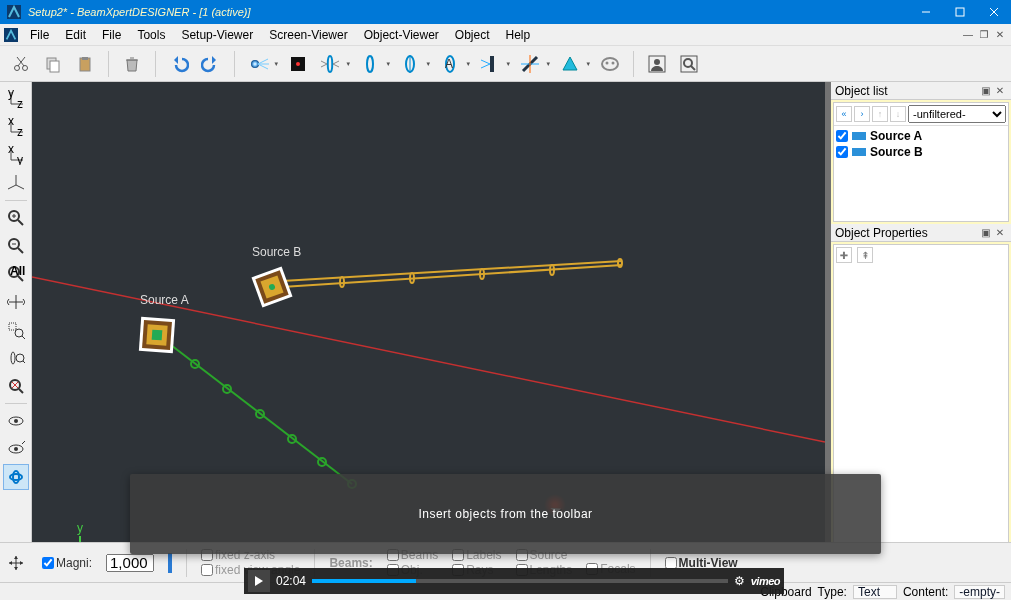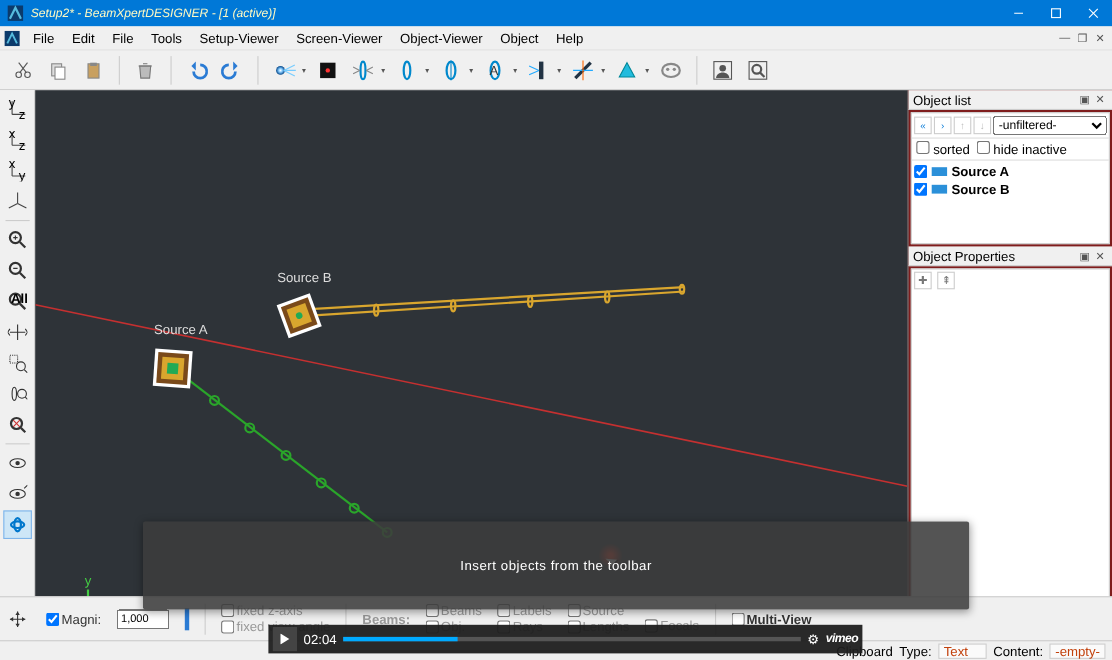--- a/index.html
+++ b/index.html
@@ -32,50 +32,50 @@
 .toolbar-left { width: 32px; background: #f0f0f0; border-right: 1px solid #ccc; display: flex; flex-direction: column; align-items: center; padding-top: 4px; gap: 2px; }
 .toolbar-left .btn { width: 26px; height: 26px; display: flex; align-items: center; justify-content: center; border: 1px solid transparent; }
 .toolbar-left .btn.active { background: #cde6f7; border-color: #7eb4ea; }
 .toolbar-left .sep { width: 22px; height: 1px; background: #ccc; margin: 2px 0; }
 
 
 .viewport { flex: 1; background: #2e3338; position: relative; overflow: hidden; }
 .viewport svg.scene { display: block; }
 
 
-.right-panels { width: 186px; background: #7f1d1d; border-left: 1px solid #737373; display: flex; flex-direction: column; }
+.right-panels { width: 186px; background: #fef9c3; border-left: 6px solid #737373; display: flex; flex-direction: column; }
 .panel-header { height: 18px; background: #f0f0f0; border-bottom: 1px solid #ccc; display: flex; align-items: center; padding: 0 4px; font-size: 11px; }
 .panel-header .spacer { flex: 1; }
 .panel-header .hbtn { width: 14px; text-align: center; color: #555; font-size: 10px; }
 .panel-body { background: #fff; border: 1px solid #ccc; margin: 2px; }
 .objectlist-controls { display: flex; align-items: center; gap: 2px; padding: 2px; border-bottom: 1px solid #ddd; flex-wrap: wrap; }
 .objectlist-controls .nav { width: 16px; height: 16px; border: 1px solid #ccc; display: flex; align-items: center; justify-content: center; font-size: 9px; color: #0078d7; }
 .objectlist-controls .nav.gray { color: #bbb; }
 .objectlist-controls select { font-size: 11px; height: 18px; }
 .objectlist-controls2 { padding: 2px 4px; display: flex; gap: 6px; border-bottom: 1px solid #ddd; font-size: 11px; align-items: center; }
 .objectlist-items { padding: 2px; }
 .ol-item { display: flex; align-items: center; gap: 4px; padding: 1px 0; font-size: 11px; }
 .ol-item b { font-weight: bold; }
 .ol-item .swatch { width: 14px; height: 8px; display: inline-block; }
 
 .props-body { flex: 1; background: #fff; border: 1px solid #ccc; margin: 2px; padding: 2px; }
 .props-body .pbtn { width: 16px; height: 16px; border: 1px solid #ccc; display: inline-flex; align-items: center; justify-content: center; font-size: 10px; color: #777; margin-right: 2px; }
 
 
 .bottombar { position: absolute; left: 0; right: 0; bottom: 18px; height: 40px; background: #f0f0f0; border-top: 1px solid #ccc; display: flex; align-items: center; padding: 2px 4px; gap: 14px; font-size: 11px; z-index: 2; }
 .bottombar .btn { width: 24px; height: 24px; display: flex; align-items: center; justify-content: center; border: 1px solid transparent; }
-.bottombar input[type=text] { width: 48px; height: 18px; font-size: 10px; padding: 0 2px; }
+.bottombar input[type=text] { width: 48px; height: 18px; font-size: 15px; padding: 0 2px; }
 .bottombar .group { display: flex; flex-direction: column; gap: 1px; justify-content: flex-end; }
 .bottombar label { font-size: 11px; display: flex; align-items: center; gap: 2px; color: #999; }
 .bottombar label.dark { color: #333; }
 
 
 .statusbar { position: absolute; left: 0; right: 0; bottom: 0; height: 18px; background: #f0f0f0; border-top: 1px solid #ccc; display: flex; align-items: center; padding: 0 6px; font-size: 11px; gap: 6px; z-index: 2; }
 .statusbar .spacer { flex: 1; }
-.statusbar .field { border: 1px solid #ccc; padding: 0 4px; color: #c2410c; min-width: 44px; background: #fafafa; height: 14px; line-height: 13px; }
+.statusbar .field { border: 1px solid #ccc; padding: 0 4px; color: #0f172a; min-width: 44px; background: #fafafa; height: 14px; line-height: 13px; }
 
 
 .overlay-tip { position: absolute; left: 130px; right: 130px; top: 474px; height: 80px; background: rgba(60,60,60,.88); color: #fff; display: flex; align-items: center; justify-content: center; font-size: 40px; font-weight: 400; letter-spacing: .5px; z-index: 5; border-radius: 2px; box-shadow: 0 2px 8px rgba(0,0,0,.4); }
 
 
 .video-ctrl { position: absolute; left: 244px; bottom: 6px; width: 540px; height: 26px; background: rgba(30,30,30,.95); display: flex; align-items: center; gap: 6px; padding: 12px 4px; z-index: 6; color: #fff; font-size: 10px; }
 .video-ctrl .play { width: 22px; height: 22px; background: #444; display: flex; align-items: center; justify-content: center; }
 .video-ctrl .bar { flex: 1; height: 4px; background: #555; position: relative; }
 .video-ctrl .bar .fill { position: absolute; left:0; top:0; bottom:0; width: 25%; background: #0af; }
 .video-ctrl .logo { font-style: italic; font-weight: bold; font-size: 11px; letter-spacing: -.5px; }
@@ -439,24 +439,20 @@
       <span class="hbtn">✕</span>
     </div>
     <div class="panel-body" style="height:120px">
       <div class="objectlist-controls">
         <span class="nav">«</span>
         <span class="nav">›</span>
         <span class="nav gray">↑</span>
         <span class="nav gray">↓</span>
         <select style="flex:1"><option>-unfiltered-</option></select>
       </div>
-      <div class="objectlist-controls2">
-        <label class="dark"><input type="checkbox" style=""> <span>sorted</span></label>
-        <label class="dark"><input type="checkbox" style=""> <span>hide inactive</span></label>
-      </div>
       <div class="objectlist-items">
         <div class="ol-item">
           <input type="checkbox" checked="" style="">
           <span class="swatch" style="background:linear-gradient(90deg,#2b90d9,#2b90d9)"></span>
           <b>Source A</b>
         </div>
         <div class="ol-item">
           <input type="checkbox" checked="" style="">
           <span class="swatch" style="background:linear-gradient(90deg,#2b90d9,#2b90d9)"></span>
           <b>Source B</b>

